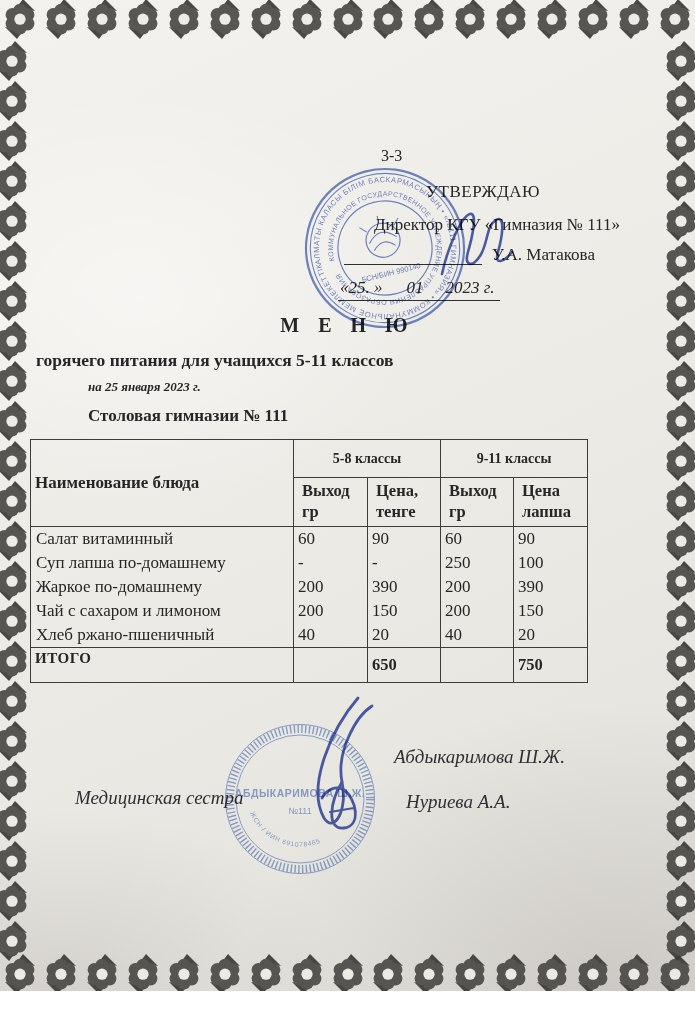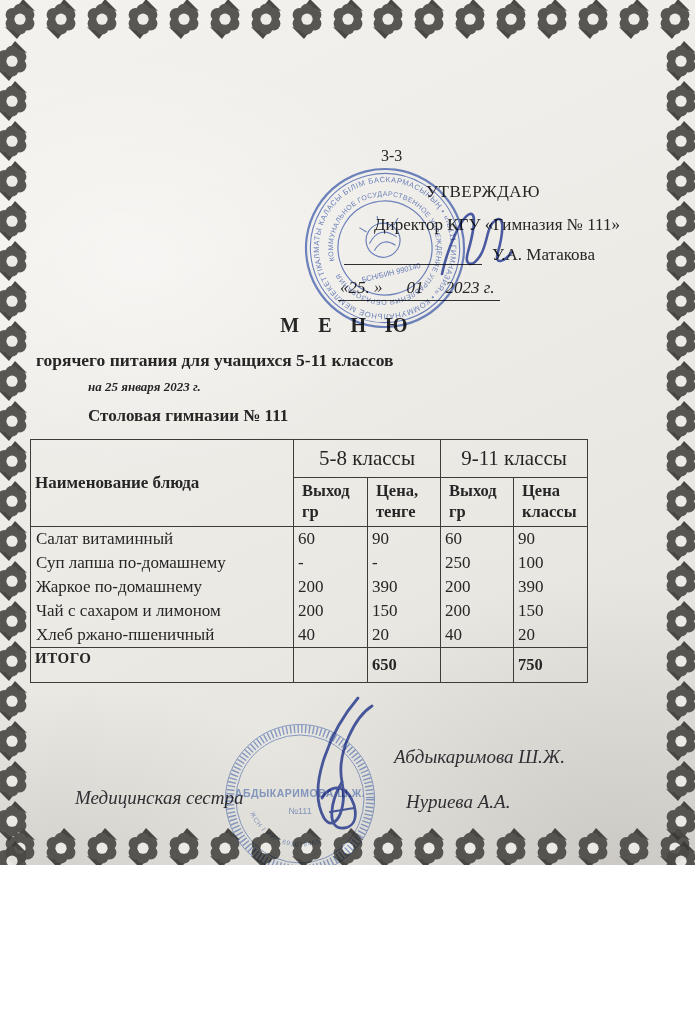--- a/index.html
+++ b/index.html
@@ -1,17 +1,17 @@
 <!DOCTYPE html>
 <html style="--ornament: #4b4a46; --ornament-dark: #3b3a36; --paper: #eeece7; --ink: #262626; --table-line: #3e3c38; --stamp-blue: #4f6cbe; --stamp-blue-light: #7b97d2; --signature-blue: #3c50aa;"><head>
 <meta charset="utf-8">
 <style>
   html,body{margin:0;padding:0;}
   body{width:695px;height:1024px;font-family:"Liberation Serif","DejaVu Serif",serif;color:var(--ink,#262626);}
-  .paper{position:relative;width:695px;height:865px;overflow:hidden;
+  .paper{position:relative;width:695px;height:991px;overflow:hidden;
     background:
       radial-gradient(420px 300px at 20% 30%, rgba(255,255,255,.45), transparent 70%),
       radial-gradient(520px 400px at 88% 100%, rgba(110,105,98,.20), transparent 72%),
       radial-gradient(420px 260px at 8% 100%, rgba(110,105,98,.16), transparent 70%),
       linear-gradient(155deg,#f4f2ee 0%,#edebe6 48%,#e3e1dc 100%);
   }
   
   .b-strip{position:absolute;display:flex;justify-content:space-between;pointer-events:none;}
   .b-top{top:-1px;left:0;right:0;height:42px;}
   .b-bottom{bottom:-5px;left:0;right:0;height:42px;}
@@ -33,21 +33,21 @@
   .date-month{margin-left:24px;}
   .date-year{margin-left:22px;}
   .menu-title{left:0;right:0;top:314px;text-align:center;font-size:20px;font-weight:bold;letter-spacing:7px;}
   .menu-subtitle{left:36px;right:0;top:350px;text-align:left;font-size:17.5px;font-weight:bold;}
   .menu-date{left:88px;top:379px;font-size:13px;font-weight:bold;font-style:italic;}
   .canteen{left:88px;top:406px;font-size:17px;font-weight:bold;}
   
   .tbl-wrap{position:absolute;left:30px;top:439px;}
   table{border-collapse:collapse;table-layout:fixed;width:557px;}
   th,td{border:1.6px solid var(--table-line,#3e3c38);padding:0 4px;}
-  thead .grp{height:37px;font-size:21px;font-weight:normal;text-align:center;}
+  thead .grp{height:37px;font-size:14px;font-weight:bold;text-align:center;}
   thead .sub{height:48px;font-size:16.5px;font-weight:bold;text-align:left;vertical-align:middle;white-space:pre-line;line-height:1.25;padding-left:8px;}
   thead .dish-h{font-size:17px;font-weight:bold;text-align:left;vertical-align:middle;}
   tbody td{border-top:none;border-bottom:none;font-size:17px;height:24px;line-height:24px;}
   tbody .dish{padding-left:5px;}
   .num{text-align:left;}
   tfoot td{height:32px;font-weight:bold;}
   tfoot .total-label{font-size:15px;letter-spacing:.5px;vertical-align:top;padding-top:2px;}
   tfoot .num{font-size:16.5px;}
   
   .role1{left:75px;top:750px;}
@@ -1232,21 +1232,21 @@
           <th class="grp" colspan="2">9-11 классы</th>
         </tr>
         <tr>
           <th class="sub">Выход
 гр</th>
           <th class="sub">Цена,
 тенге</th>
           <th class="sub">Выход
 гр</th>
           <th class="sub">Цена
-классы</th>
+лапша</th>
         </tr>
       </thead>
       <tbody>
         <tr>
           <td class="dish">Салат витаминный</td>
           <td class="num">60</td>
           <td class="num">90</td>
           <td class="num">60</td>
           <td class="num">90</td>
         </tr>

